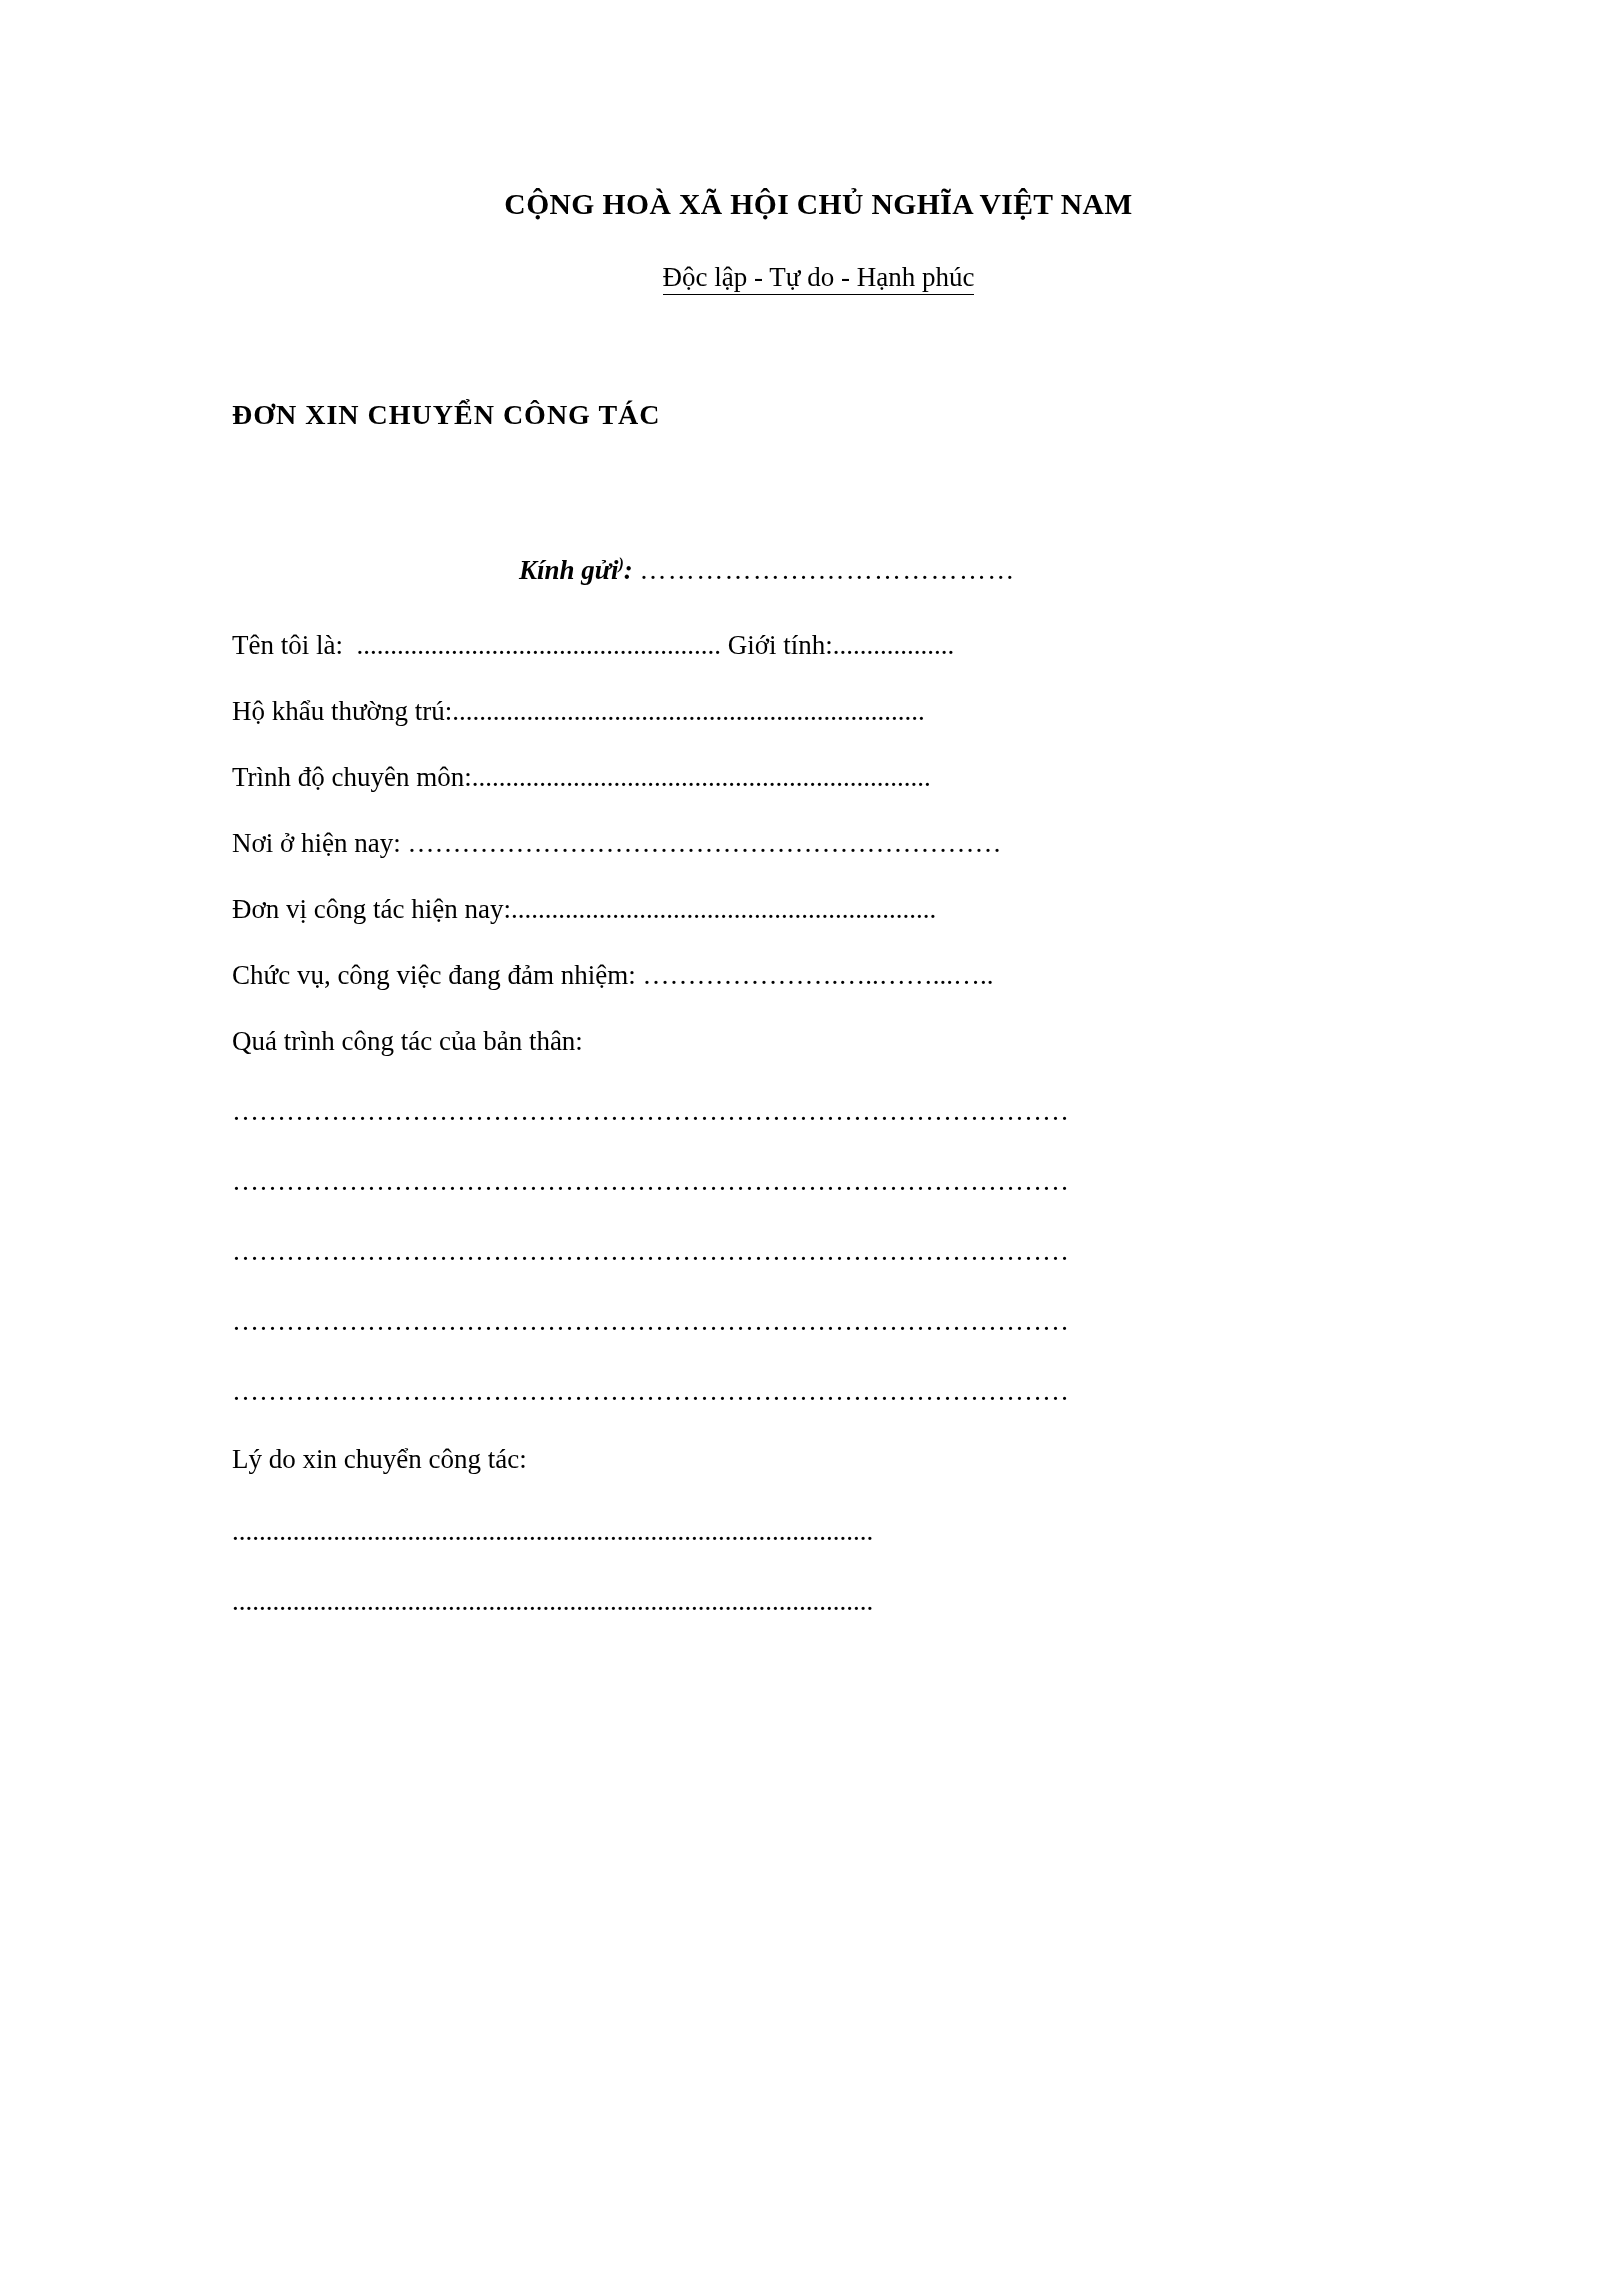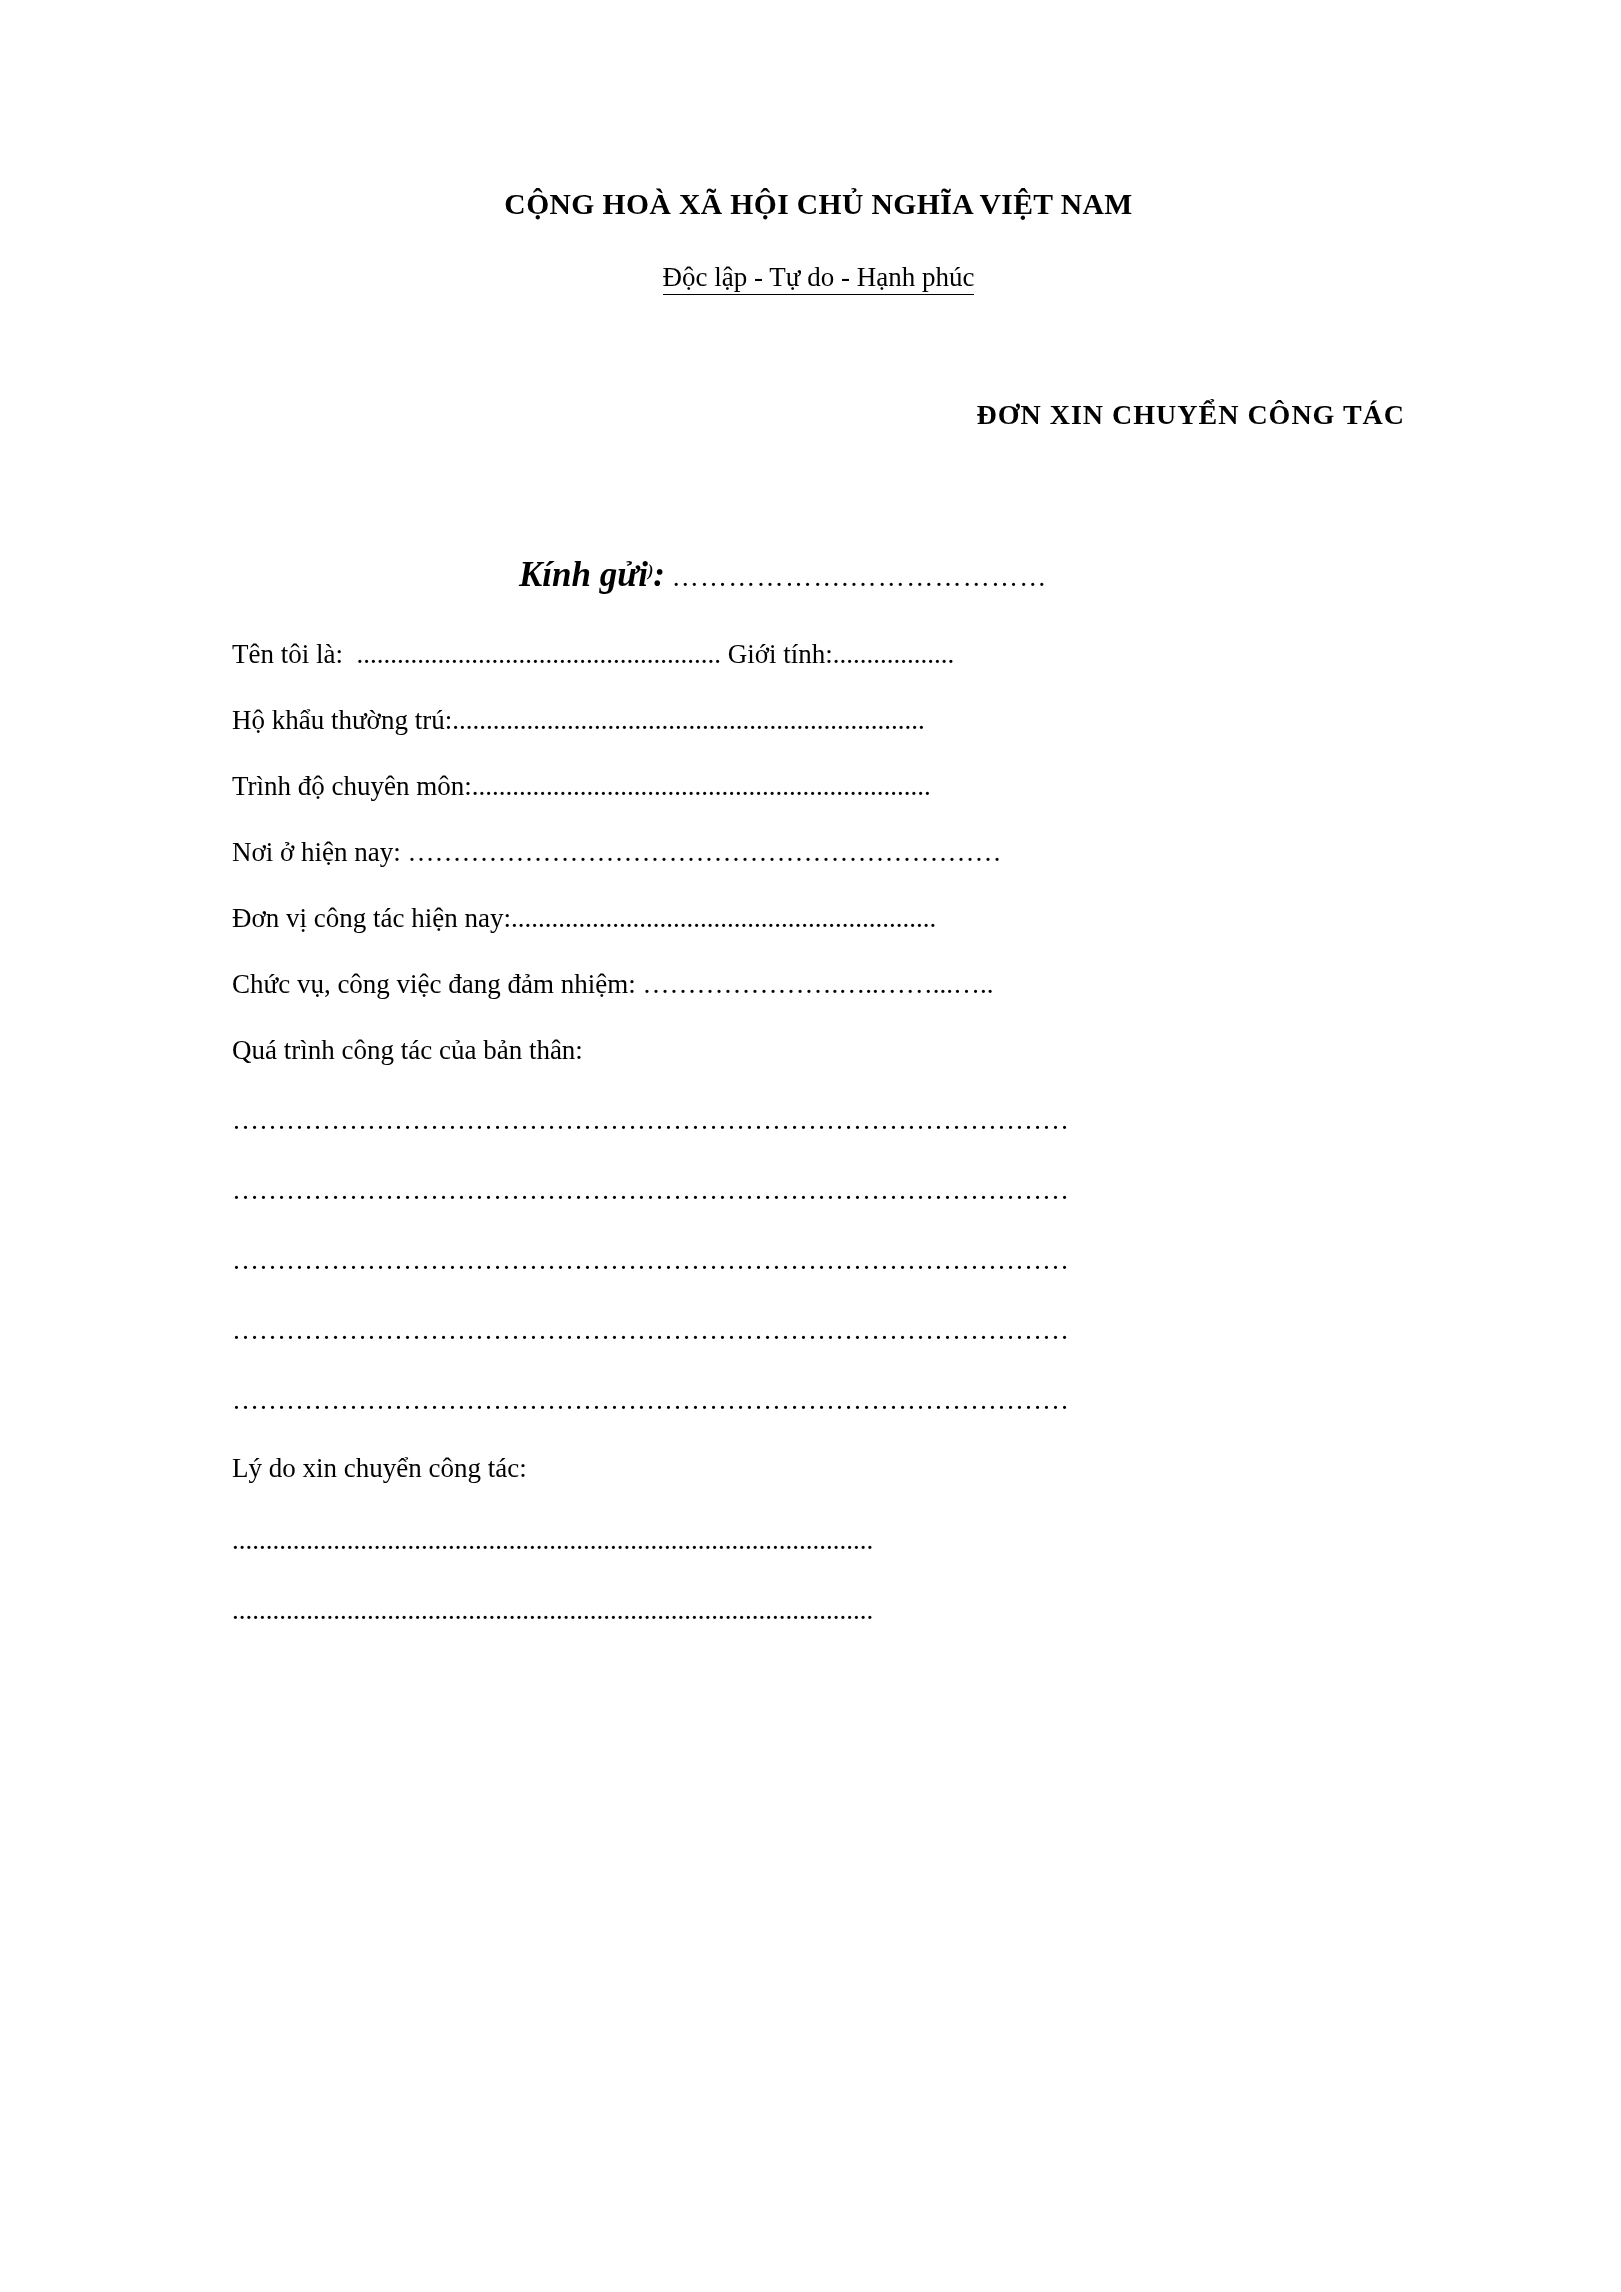--- a/index.html
+++ b/index.html
@@ -41,37 +41,37 @@
     text-align: center;
     font-weight: normal;
     font-size: 27px;
     margin-top: 41px;
   }
   .national-subtitle span {
     border-bottom: 1.8px solid #000;
     padding-bottom: 1.8px;
   }
   .doc-title {
-    text-align: right;
+    text-align: left;
     font-weight: bold;
     font-size: 28px;
     letter-spacing: 1px;
     margin-top: 106px;
   }
 
   
   .recipient {
     margin-top: 124px;
     font-size: 27px;
     padding-left: 287px;
   }
   .recipient .label {
     font-weight: bold;
     font-style: italic;
-    font-size: 35px;
+    font-size: 27px;
     text-align: right;
   }
   .recipient .sup {
     font-style: italic;
     font-weight: bold;
     font-size: 16px;
     vertical-align: super;
   }
   .recipient .dots {
     letter-spacing: 1.3px;

